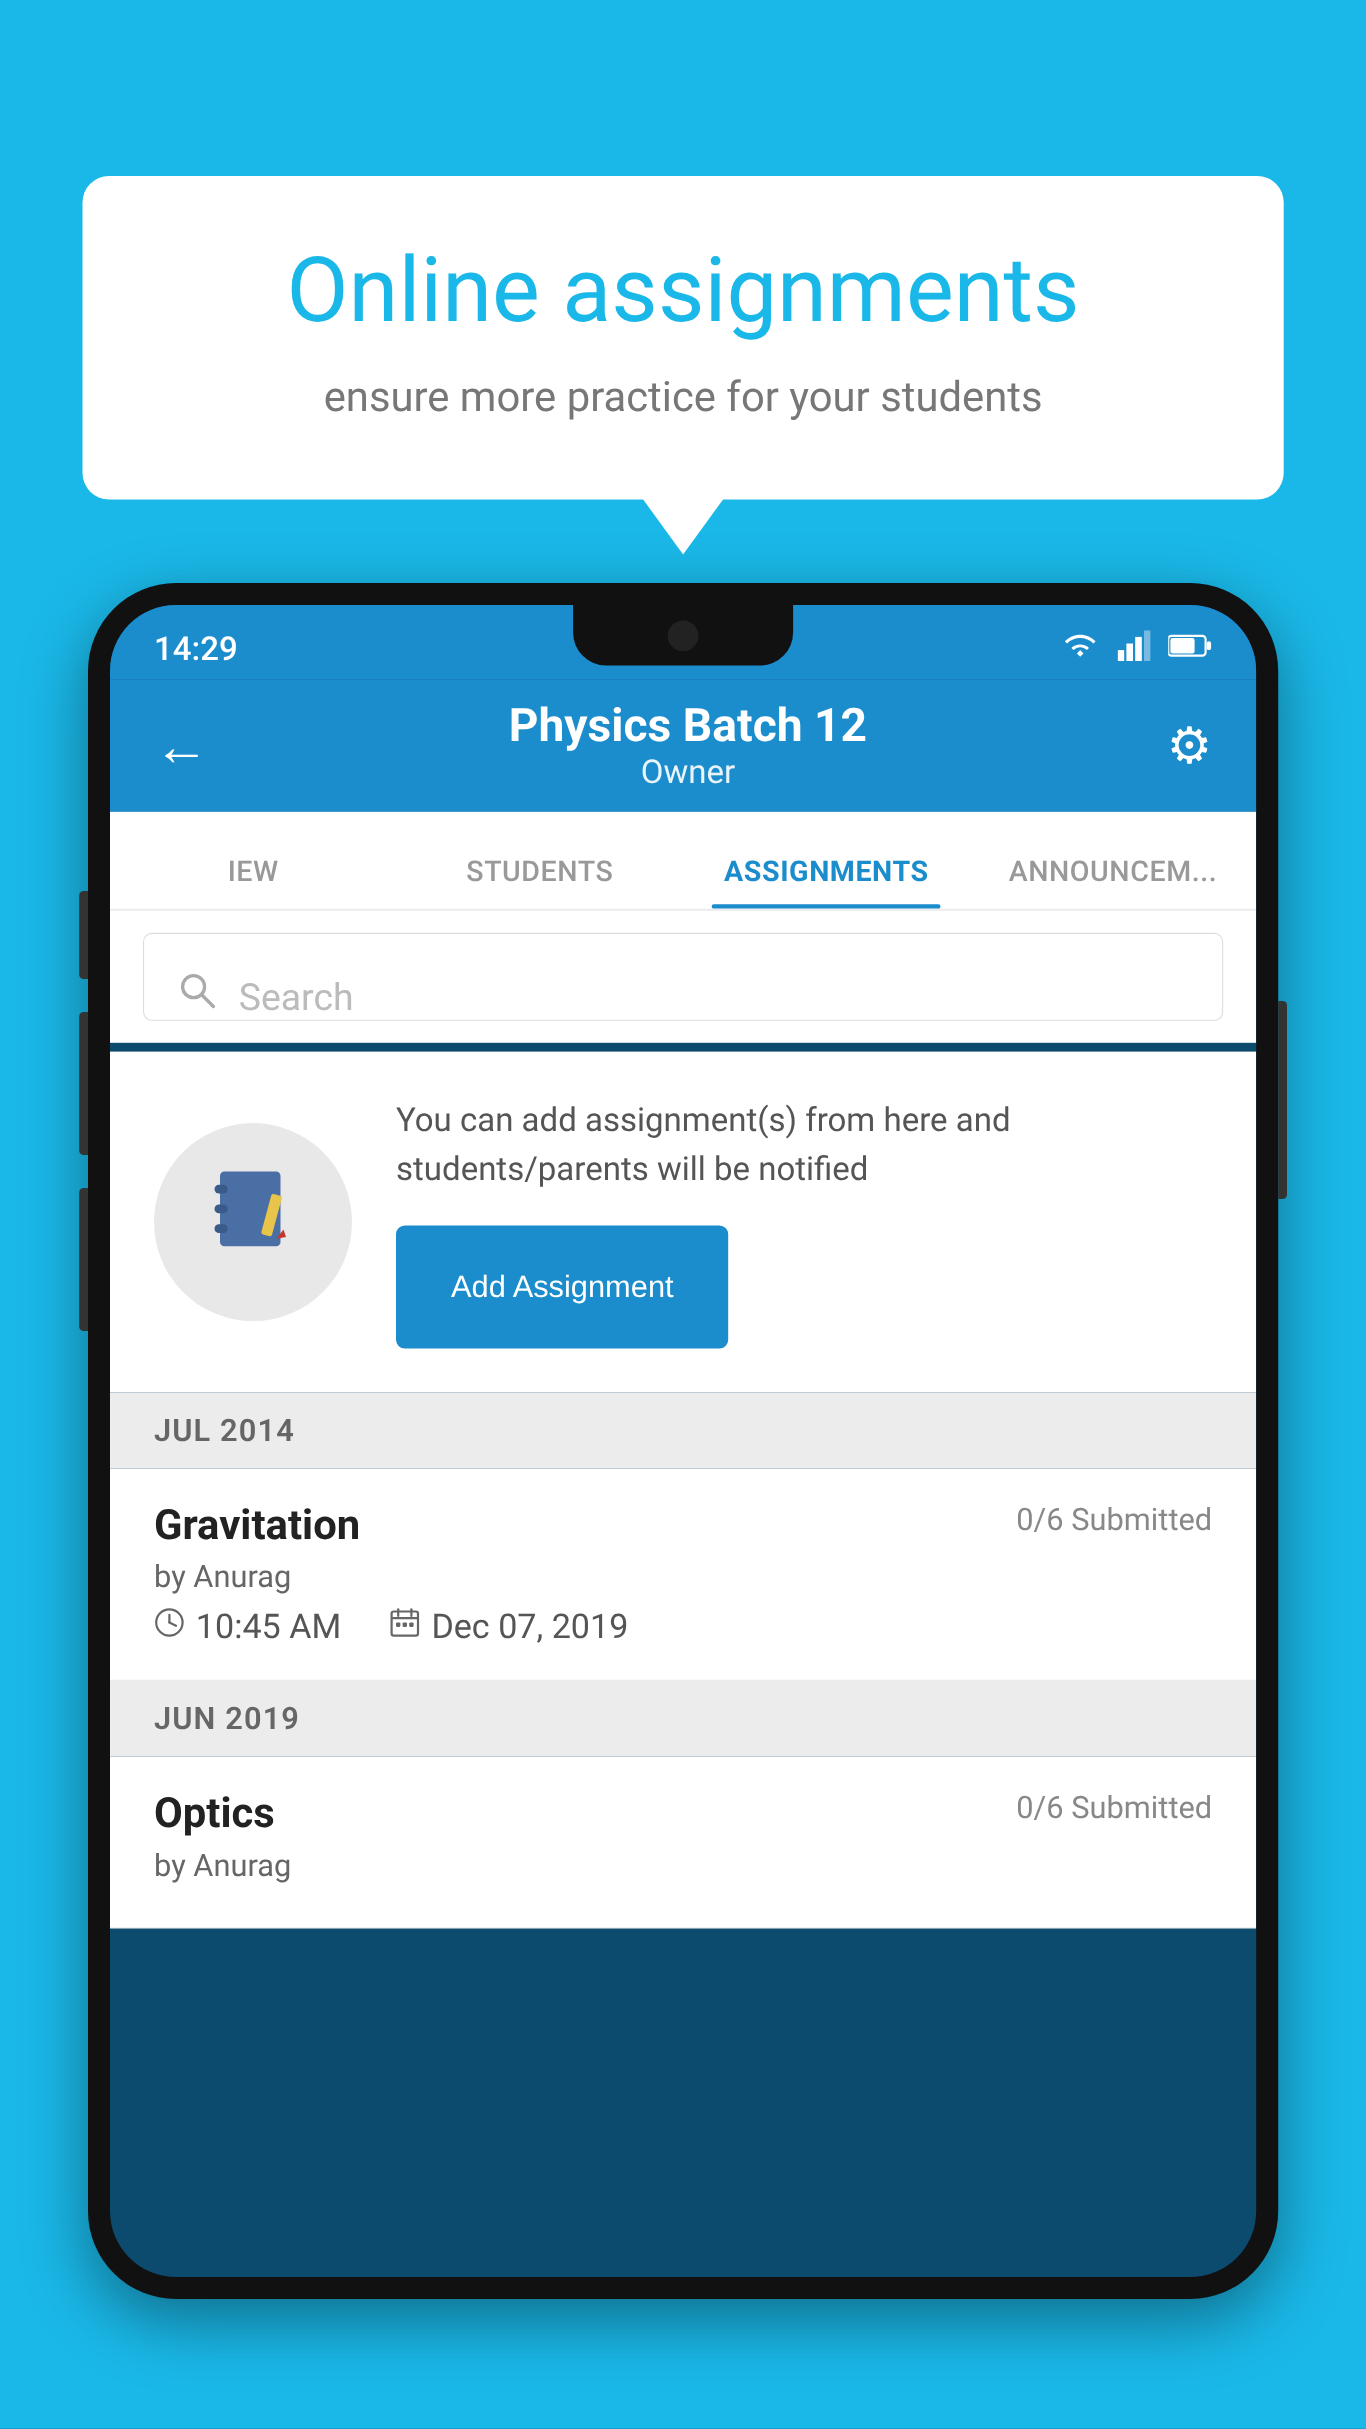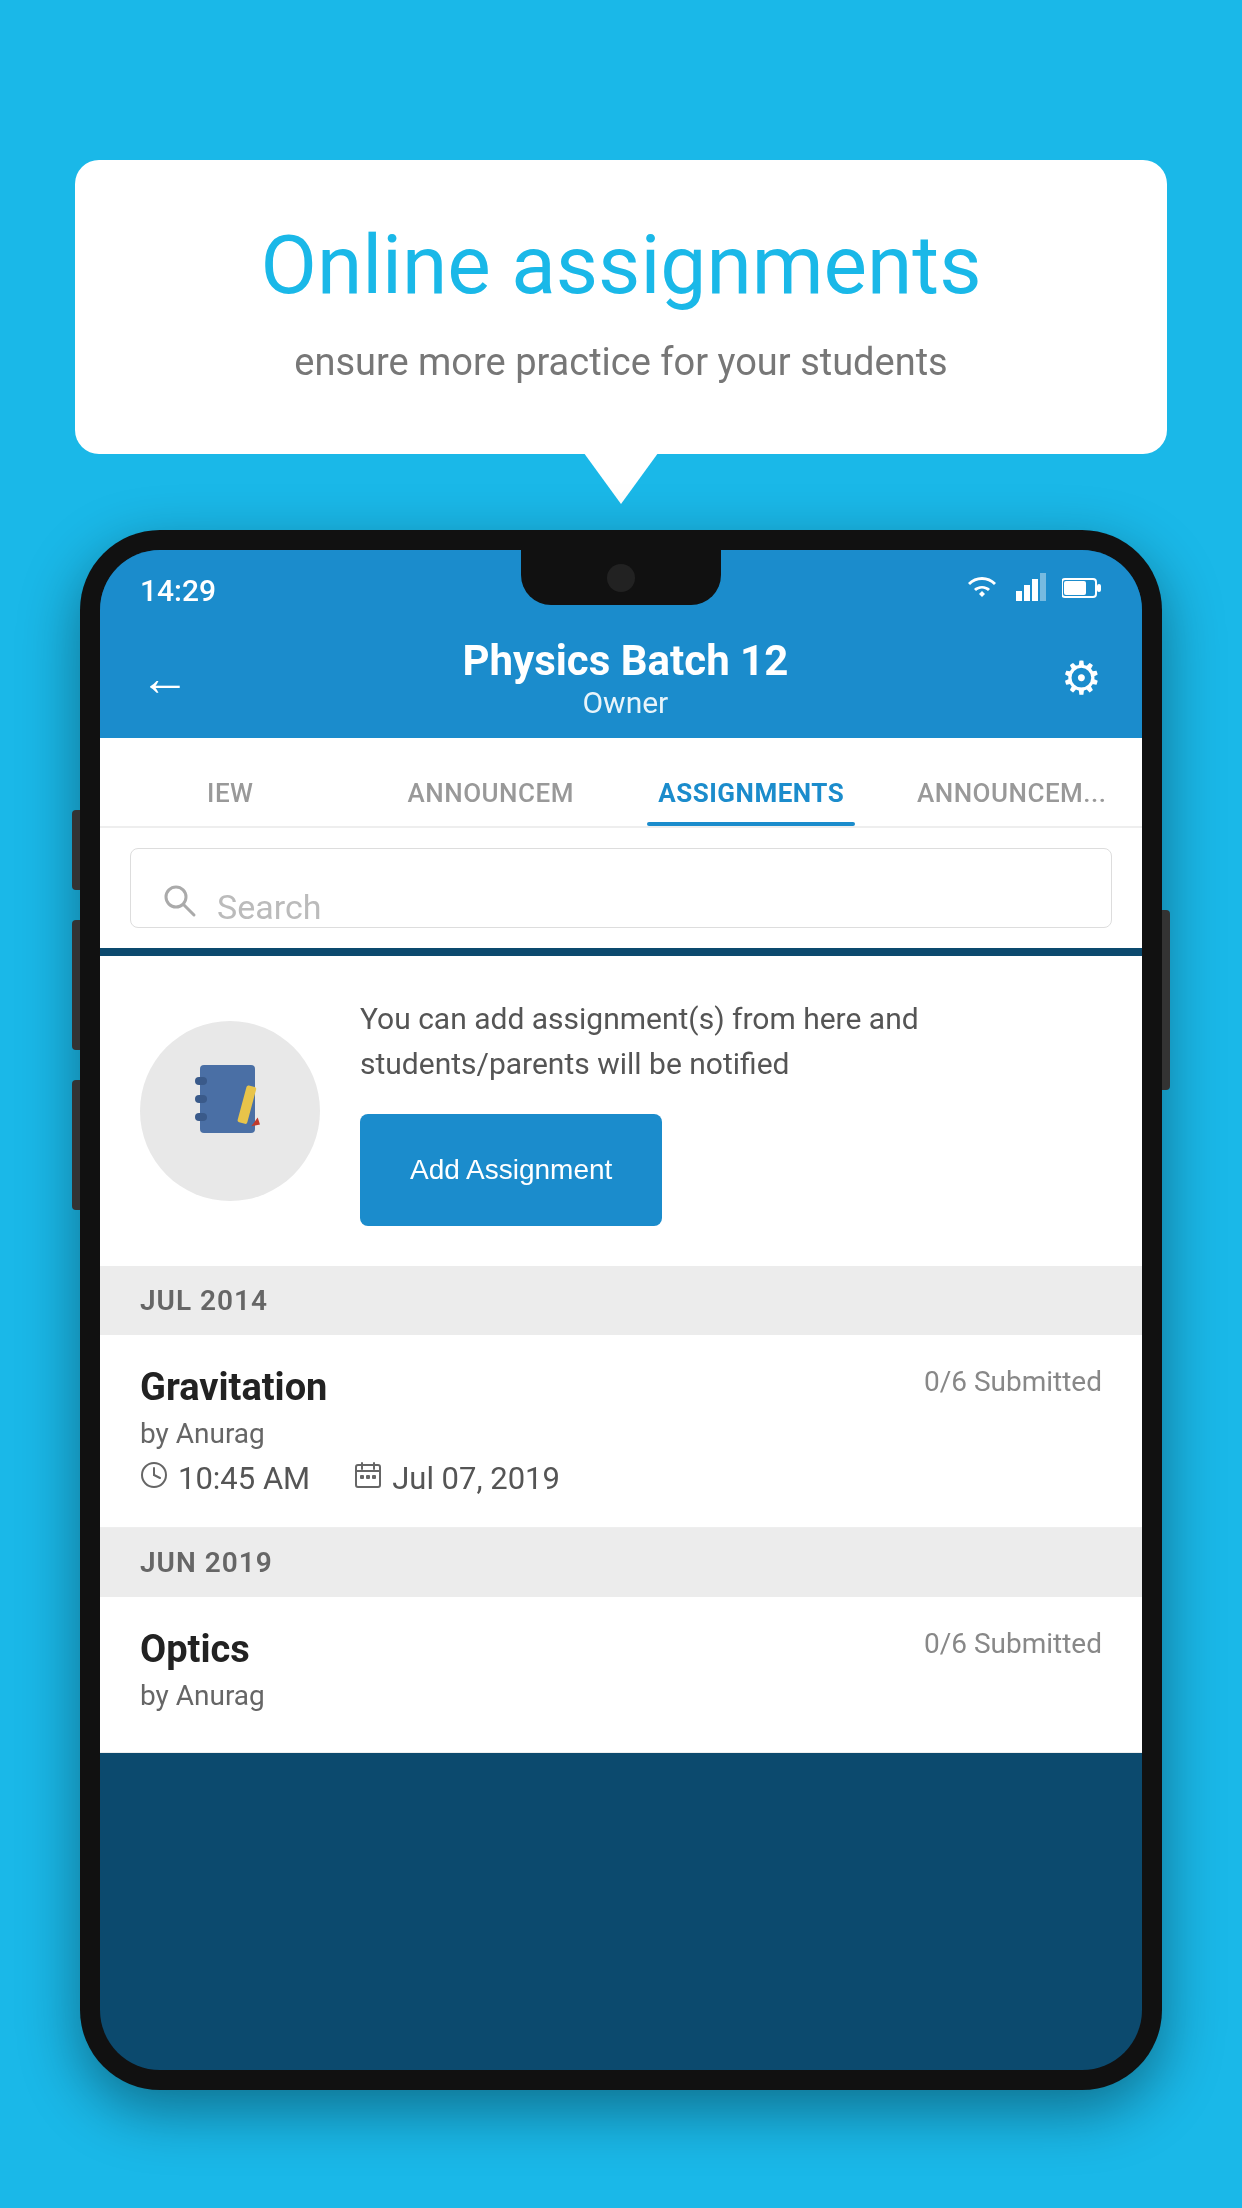--- a/index.html
+++ b/index.html
@@ -441,21 +441,21 @@
           <div class="header-subtitle">Owner</div>
         </div>
         <span class="header-gear">⚙</span>
       </div>
 
       <div class="tabs-bar">
         <div class="tab-item">
           <span>IEW</span>
         </div>
         <div class="tab-item">
-          <span>ANNOUNCEM</span>
+          <span>STUDENTS</span>
         </div>
         <div class="tab-item active">
           <span>ASSIGNMENTS</span>
         </div>
         <div class="tab-item">
           <span>ANNOUNCEM...</span>
         </div>
       </div>
 
       <div class="search-container">
@@ -516,21 +516,21 @@
               <svg width="28" height="28" viewBox="0 0 28 28" fill="none">
                 <rect x="2" y="4" width="24" height="22" rx="2" stroke="#666" stroke-width="2"></rect>
                 <line x1="2" y1="10" x2="26" y2="10" stroke="#666" stroke-width="2"></line>
                 <line x1="8" y1="2" x2="8" y2="8" stroke="#666" stroke-width="2" stroke-linecap="round"></line>
                 <line x1="20" y1="2" x2="20" y2="8" stroke="#666" stroke-width="2" stroke-linecap="round"></line>
                 <rect x="6" y="14" width="4" height="4" fill="#666" rx="1"></rect>
                 <rect x="12" y="14" width="4" height="4" fill="#666" rx="1"></rect>
                 <rect x="18" y="14" width="4" height="4" fill="#666" rx="1"></rect>
               </svg>
             </span>
-            <span>Jul 07, 2019</span>
+            <span>Dec 07, 2019</span>
           </div>
         </div>
       </div>
 
       <div class="section-header">JUN 2019</div>
 
       <div class="assignment-item">
         <div class="assignment-top">
           <span class="assignment-name">Optics</span>
           <span class="assignment-submitted">0/6 Submitted</span>

